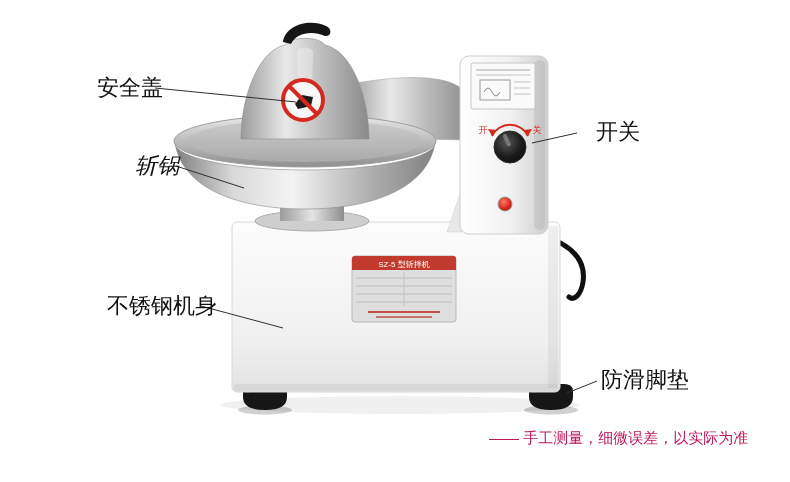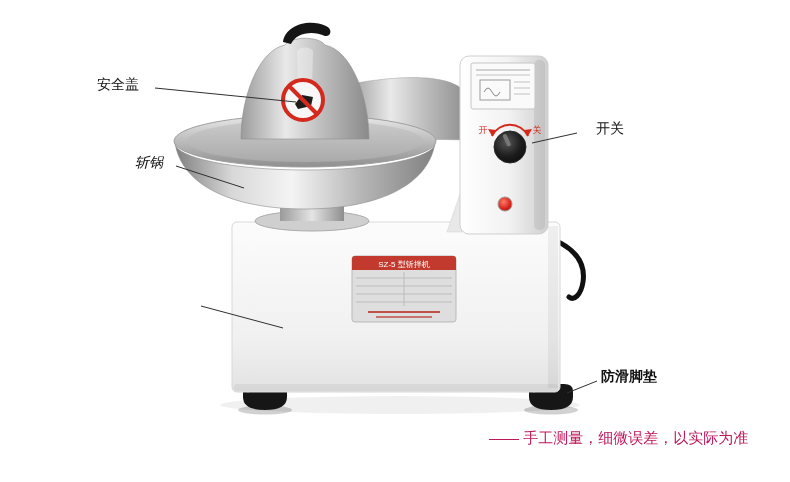--- a/index.html
+++ b/index.html
@@ -2,21 +2,21 @@
 <html><head>
 <meta charset="utf-8">
 <style>
   html,body{margin:0;padding:0;background:#fff;}
   .stage{
     position:relative;width:790px;height:482px;background:#ffffff;overflow:hidden;
     font-family:"Liberation Sans","DejaVu Sans",sans-serif;
   }
   .stage svg{position:absolute;left:0;top:0;}
   .callout{
-    position:absolute;font-size:14px;color:#111;white-space:nowrap;line-height:1;
+    position:absolute;font-size:22px;color:#111;white-space:nowrap;line-height:1;
   }
   .note{
     position:absolute;font-size:15px;color:#be185d;white-space:nowrap;line-height:1;
   }
 </style>
 </head>
 <body>
 
 <div class="stage">
 
@@ -161,18 +161,19 @@
       <line x1="155" y1="88" x2="296" y2="102"></line>
       <line x1="176" y1="166" x2="244" y2="188"></line>
       <line x1="201" y1="306" x2="283" y2="328"></line>
       <line x1="577" y1="133" x2="532" y2="143"></line>
       <line x1="597" y1="381" x2="567" y2="393"></line>
     </g>
   </svg>
 
   <div class="callout" style="left:97px;top:77px;">安全盖</div>
   <div class="callout" style="left:135px;top:155px;font-style:italic;">斩锅</div>
+  <div class="callout" style="left:107px;top:295px;">不锈钢机身</div>
   <div class="callout" style="left:582px;top:121px;margin-left:14px;">开关</div>
-  <div class="callout" style="left:601px;top:369px;font-weight:bold;">防滑脚垫</div>
+  <div class="callout" style="left:601px;top:369px;">防滑脚垫</div>
 
   <div class="note" style="left:489px;top:430px;">—— 手工测量，细微误差，以实际为准</div>
 
 </div>
 
 </body></html>

